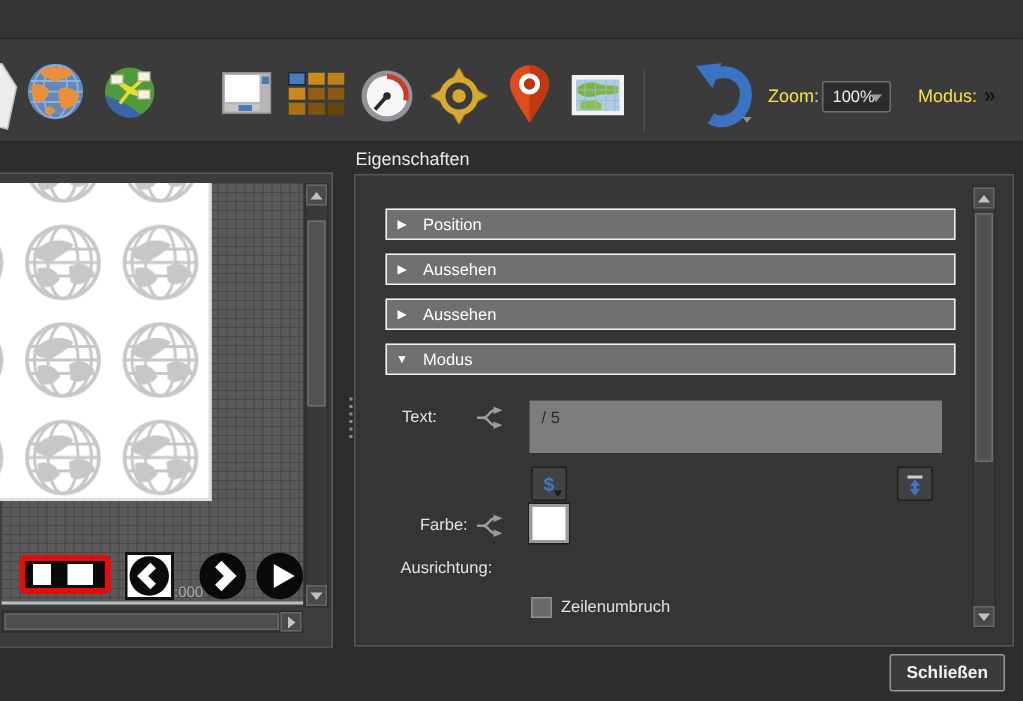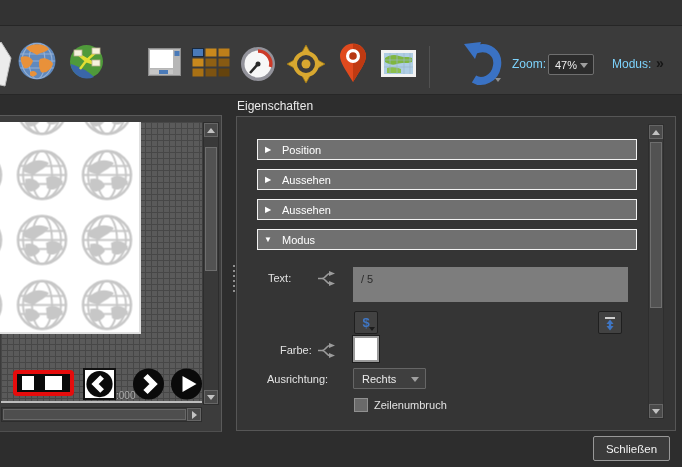--- a/index.html
+++ b/index.html
@@ -5,21 +5,21 @@
   * { margin:0; padding:0; box-sizing:border-box; }
   html,body { background:#2d2d2d; }
   body { font-family:"Liberation Sans", sans-serif; }
   #app { position:relative; width:682px; height:467px; background:#2d2d2d; overflow:hidden; }
 
   
   .titlebar { position:absolute; left:0; top:0; width:682px; height:26px; background:#333333; border-bottom:1px solid #262626; }
   .toolbar  { position:absolute; left:0; top:26px; width:682px; height:69px; background:#3b3b3b; border-bottom:1px solid #272727; }
   .tb-item { position:absolute; }
   .tb-sep { position:absolute; width:1px; background:#515151; }
-  .tb-label { position:absolute; color:#7dd3fc; font-size:12px; }
+  .tb-label { position:absolute; color:#fde047; font-size:12px; }
   .zoom-dd { position:absolute; width:46px; height:21px; background:#2c2c2c; border:1px solid #6f6f6f; border-radius:2px;
              color:#ececec; font-size:11px; display:flex; align-items:center; justify-content:flex-start; padding-left:6px; }
   .zoom-dd .arr-down { position:absolute; right:5px; top:8px; }
   .modus-arrows { position:absolute; color:#161616; font-size:14px; font-weight:bold; letter-spacing:-1px; }
   .undo-caret { position:absolute; left:495px; top:52px; }
 
   
   .arr-up    { width:0;height:0;border-left:4px solid transparent;border-right:4px solid transparent;border-bottom:5px solid #c2c2c2; }
   .arr-down  { width:0;height:0;border-left:4px solid transparent;border-right:4px solid transparent;border-top:5px solid #c2c2c2; }
   .arr-right { width:0;height:0;border-top:4px solid transparent;border-bottom:4px solid transparent;border-left:5px solid #c2c2c2; }
@@ -76,21 +76,21 @@
   .dropdown { position:absolute; left:116px; top:251px; width:73px; height:21px; background:#3f3f3f; border:1px solid #666666;
               color:#ebebeb; font-size:11px; display:flex; align-items:center; padding-left:8px; border-radius:1px; }
   .dropdown .arr-down { position:absolute; right:6px; top:8px; }
   .checkbox { position:absolute; left:117px; top:281px; width:14px; height:14px; background:#6a6a6a; border:1px solid #909090; }
   .cb-label { position:absolute; left:137px; top:282px; color:#e2e2e2; font-size:11px; }
 
   .pscroll { position:absolute; left:411px; top:7px; width:16px; height:295px; background:#3a3a3a; border:1px solid #2e2e2e; }
 
   
   .close-btn { position:absolute; left:593px; top:436px; width:77px; height:25px; background:#3b3b3b; border:1px solid #989898;
-               border-radius:2px; color:#f2f2f2; font-size:11.5px; display:flex; align-items:center; justify-content:center; }
+               border-radius:2px; color:#f2f2f2; font-size:11.5px; display:flex; align-items:center; justify-content:center;font-weight:bold; }
 </style>
 </head>
 <body>
 
 <div id="app">
 
   <div class="titlebar"></div>
 
   <div class="toolbar">
     <div class="tb-item" style="left:-13px; top:16px;">
@@ -198,21 +198,21 @@
     <div class="tb-sep" style="left:429px; top:20px; height:42px;"></div>
     <div class="tb-item" style="left:461px; top:15px;">
       <svg width="42" height="46" viewBox="0 0 42 46">
         <path d="M13 9 C28 3 38 13 36 25 C34 38 21 43 13 38" stroke="#3a72c4" stroke-width="8" fill="none"></path>
         <polygon points="3,3 20,1 14,18" fill="#3a72c4"></polygon>
       </svg>
     </div>
     <div class="undo-caret arr-down xs" style="border-top-color:#8f8f8f;"></div>
     <div class="tb-label" style="left:512px; top:31px;">Zoom:</div>
     <div class="zoom-dd" style="left:548px; top:28px;">
-      <span>47%</span>
+      <span>100%</span>
       <span class="arr-down dk"></span>
     </div>
     <div class="tb-label" style="left:612px; top:31px;text-align:right;">Modus:</div>
     <div class="modus-arrows" style="left:656px; top:29px;">»</div>
   </div>
 
   <div class="left-panel">
     <div class="design-grid">
       <div class="page-canvas">
         <svg width="141" height="212">
@@ -342,24 +342,20 @@
     <div class="bind-icon" style="left:79px; top:225px;">
       <svg width="20" height="17" viewBox="0 0 20 17">
         <path d="M2 8.5 H6 M6 8.5 C10 8.5 10 3.5 14 3.5 M6 8.5 C10 8.5 10 13.5 14 13.5" fill="none" stroke="#9c9c9c" stroke-width="1.6"></path>
         <polygon points="13,1 19,3.5 13,6" fill="#9c9c9c"></polygon>
           <polygon points="13,11 19,13.5 13,16" fill="#9c9c9c"></polygon>
       </svg>
     </div>
     <div class="color-swatch"></div>
 
     <div class="fld-label" style="left:30px; top:256px;">Ausrichtung:</div>
-    <div class="dropdown">
-      <span>Rechts</span>
-      <span class="arr-down dk"></span>
-    </div>
 
     <div class="checkbox"></div>
     <div class="cb-label">Zeilenumbruch</div>
 
     <div class="pscroll">
       <div class="sbtn" style="left:0; top:0; width:14px; height:14px;">
           <i class="arr-up"></i>
         </div>
       <div class="vthumb" style="top:17px; height:166px;"></div>
       <div class="sbtn" style="left:0; bottom:0; width:14px; height:14px;">

